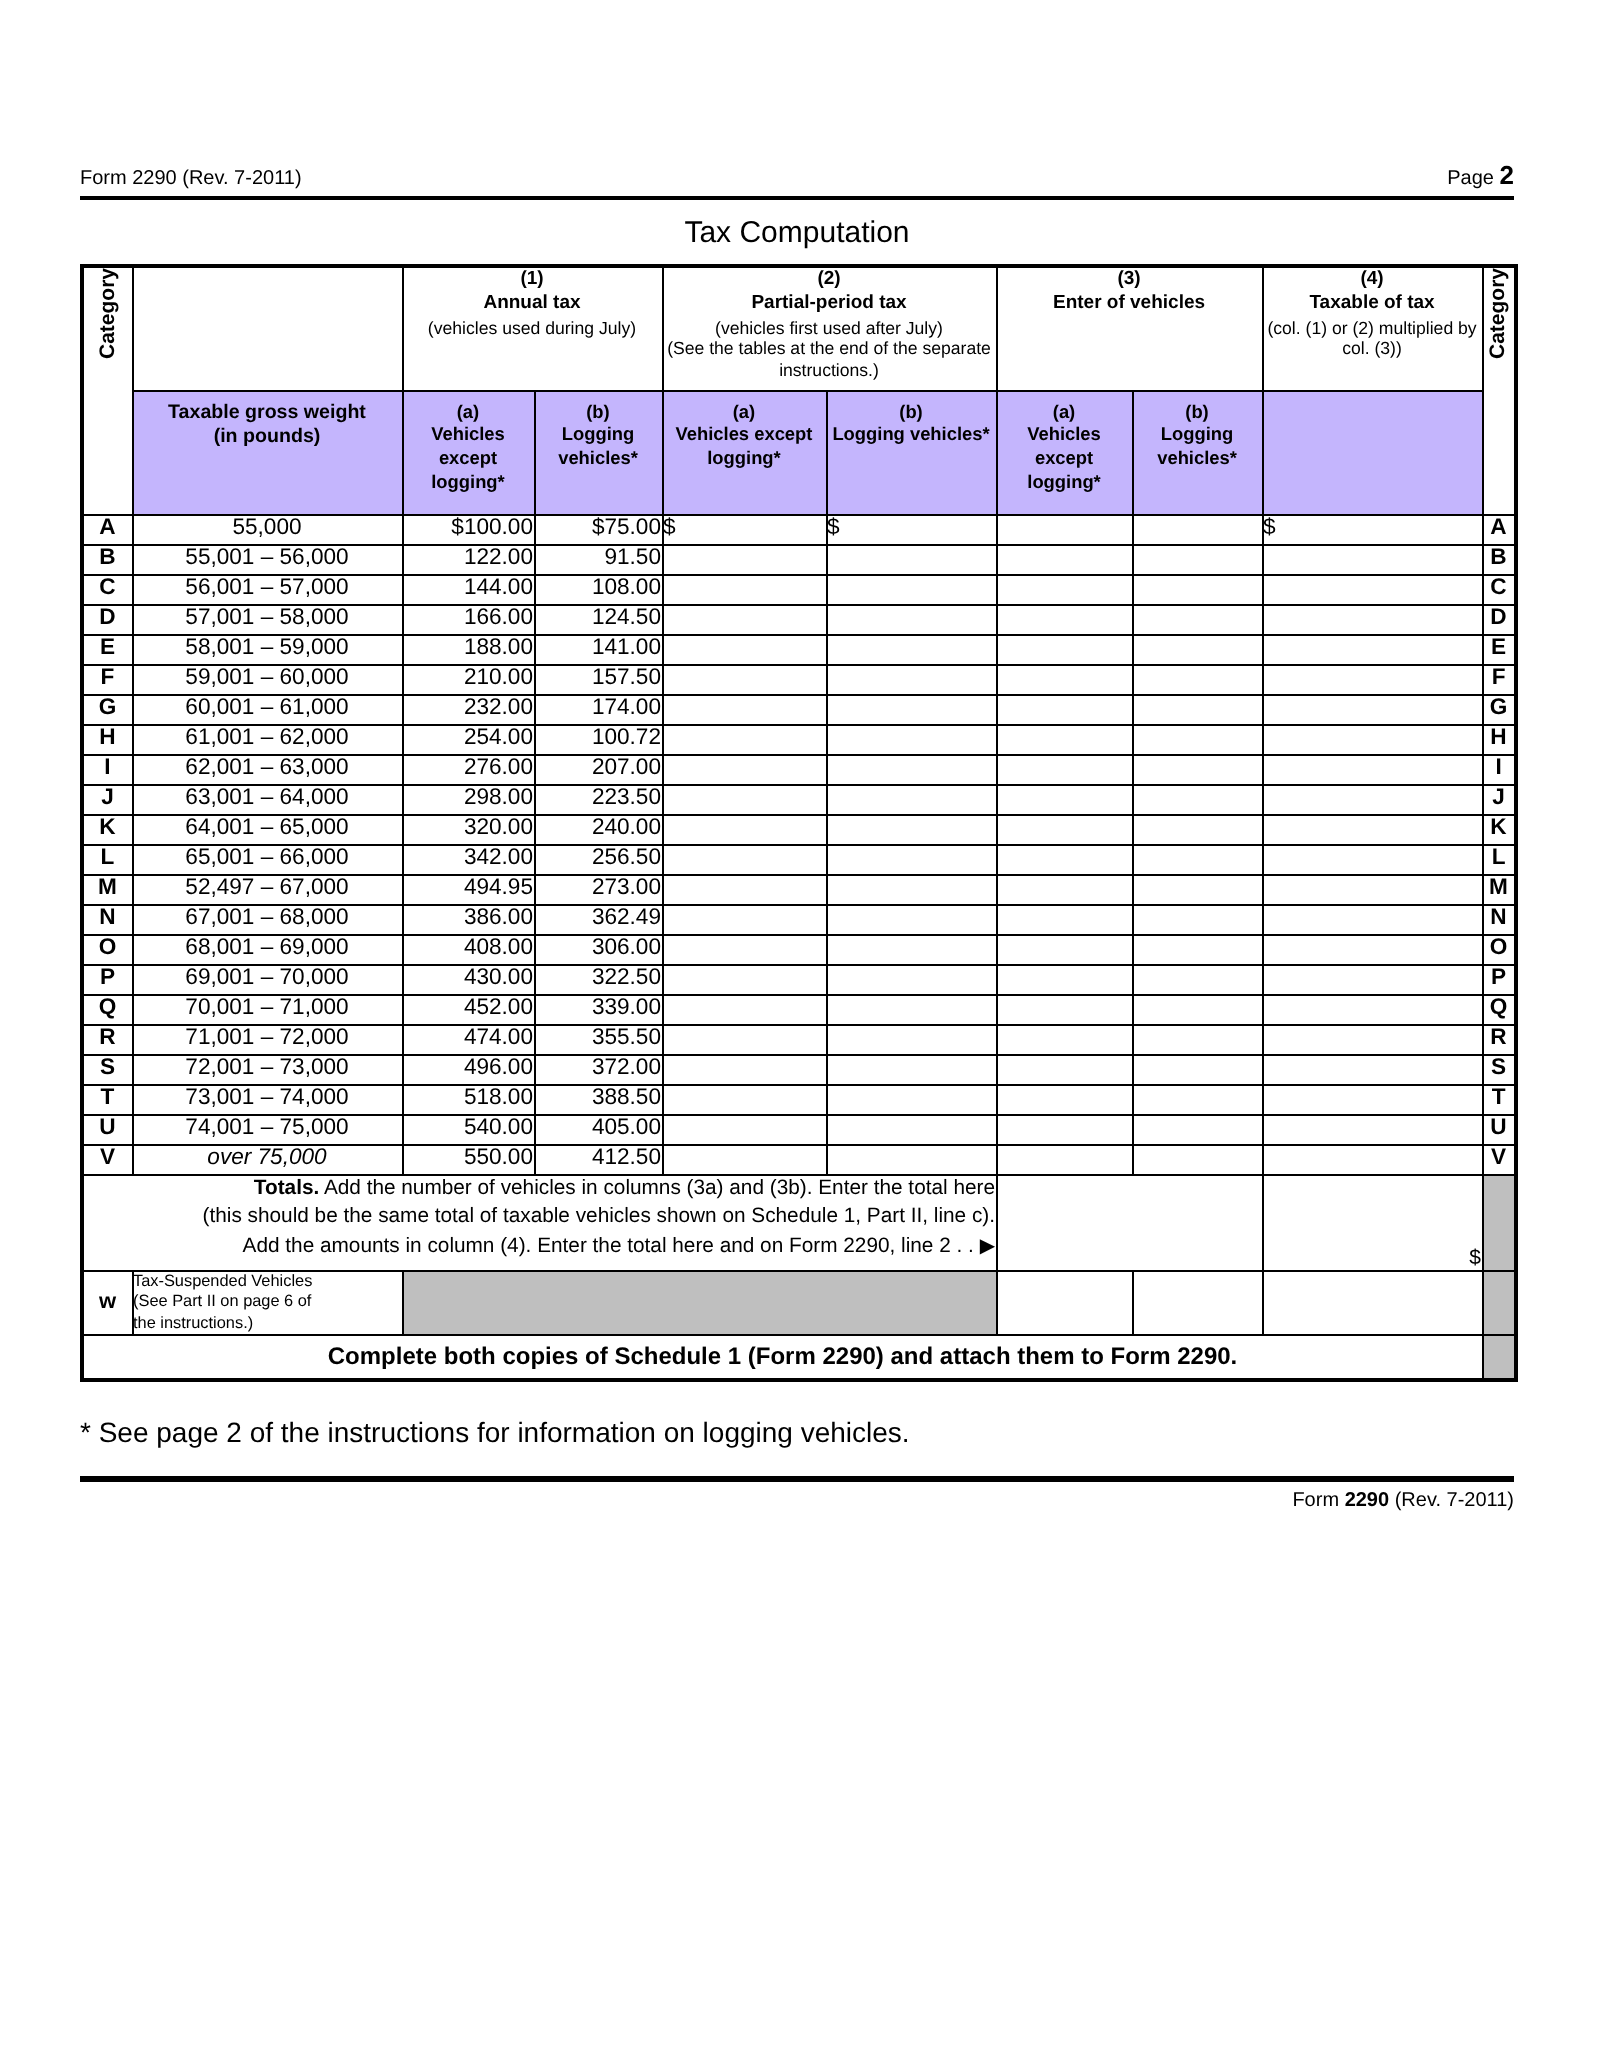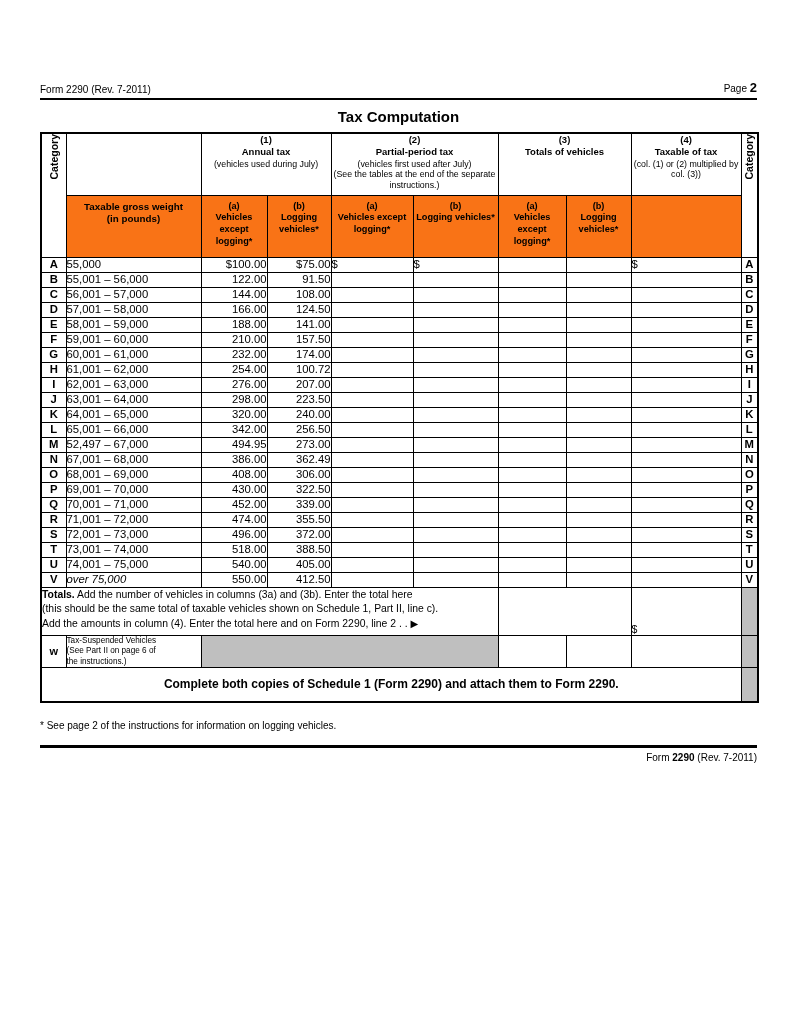--- a/index.html
+++ b/index.html
@@ -7,62 +7,62 @@
   body {
     width:800px; height:1035px; background:#ffffff; color:#000;
     font-family:"Liberation Sans", sans-serif; overflow:hidden;
   }
   .page { padding:44px 43px 0 40px;margin-top:36px; }
 
   .top-header { display:flex; justify-content:space-between; align-items:flex-end; font-size:10px; margin-bottom:3px; }
   .page-num .pnum { font-weight:bold; font-size:13px; }
   .top-rule { border-top:2px solid #000; }
 
-  .title { text-align:center; font-weight:bold; font-size:15px; margin:8px 0 7px 0; }
+  .title { text-align:center; font-weight:normal; font-size:15px; margin:8px 0 7px 0; }
 
   table.tax-table { border-collapse:collapse; table-layout:fixed; width:717px; border:2px solid #000; }
   .tax-table th, .tax-table td { border:1px solid #000; padding:0; overflow:hidden; }
   .shade { background:#bfbfbf; }
 
   tr.h1 th { height:62px; vertical-align:top; background:#fff; }
   .grp { padding-top:3px; text-align:center; }
   .gnum, .gtitle { font-weight:bold; font-size:9.5px; line-height:1.3; }
   .gsub { font-weight:normal; font-size:8.8px; line-height:1.22; padding:0 2px; }
 
-  tr.h2 th { height:62px; vertical-align:top; padding-top:5px; background:#f97316; text-align:center; }
+  tr.h2 th { height:62px; vertical-align:top; padding-top:5px; background:#c4b5fd; text-align:center; }
   th.weight-h { vertical-align:middle; padding-top:0; }
   .weight-h div { font-size:9.8px; font-weight:bold; line-height:1.3; }
   .sub-h div { font-size:9.2px; font-weight:bold; line-height:1.3; padding:0 2px; }
 
   .cat-col { vertical-align:middle; text-align:center; background:#fff; }
   .vert { display:inline-block; writing-mode:vertical-rl; transform:rotate(180deg); font-weight:bold; font-size:10.5px; white-space:nowrap; }
 
   .data-row td { height:15px; font-size:11.3px; line-height:1; vertical-align:middle; }
   .cat-cell { text-align:center; font-weight:bold; }
-  .weight-cell { }
+  .weight-cell { text-align:center; }
   .weight-cell.it { font-style:italic; }
   .amt-cell { text-align:right; padding-right:6px; }
   .entry-cell { text-align:left; padding-left:3px; font-size:10.5px; }
 
-  .totals-row td { height:48px; }
+  .totals-row td { height:48px;text-align:right; }
   .totals-text { vertical-align:top; font-size:10.4px; line-height:1.42; padding:2px 4px 2px 5px; }
   .totals-text .tbold { font-weight:bold; }
   .arrow { font-size:10px; }
   .totals-vehicles { background:#fff; }
   .totals-amt { vertical-align:bottom; text-align:left; font-size:10.5px; padding:0 0 3px 3px; }
 
   .w-row td { height:30px; }
   .wcat { font-size:11px; vertical-align:middle; }
   .w-label { vertical-align:top; padding:1px 2px; }
   .w-label div { font-size:8.2px; line-height:1.28; }
 
-  .note-row td { height:34px; }
+  .note-row td { height:22px; }
   .note { text-align:center; font-weight:bold; font-size:12px; vertical-align:middle; }
 
-  .footnote { font-size:10px; margin-top:17px; }
+  .footnote { font-size:14px; margin-top:17px; }
   .bottom-rule { border-top:3px solid #000; margin-top:14px; }
   .bottom-form-line { text-align:right; font-size:10px; margin-top:4px; }
   .bottom-form-line .big { font-weight:bold; font-size:10px; }
 </style>
 </head>
 <body>
 
 <div class="page">
 
   <div class="top-header">
@@ -101,21 +101,21 @@
           <div class="gsub">(vehicles used during July)</div>
         </th>
         <th class="grp" colspan="2">
           <div class="gnum">(2)</div>
           <div class="gtitle">Partial-period tax</div>
           <div class="gsub">(vehicles first used after July)</div>
           <div class="gsub">(See the tables at the end of the separate instructions.)</div>
         </th>
         <th class="grp" colspan="2">
           <div class="gnum">(3)</div>
-          <div class="gtitle">Totals of vehicles</div>
+          <div class="gtitle">Enter of vehicles</div>
         </th>
         <th class="grp">
           <div class="gnum">(4)</div>
           <div class="gtitle">Taxable of tax</div>
           <div class="gsub">(col. (1) or (2) multiplied by col. (3))</div>
         </th>
         <th class="cat-col" rowspan="2">
           <span class="vert">Category</span>
         </th>
       </tr>

